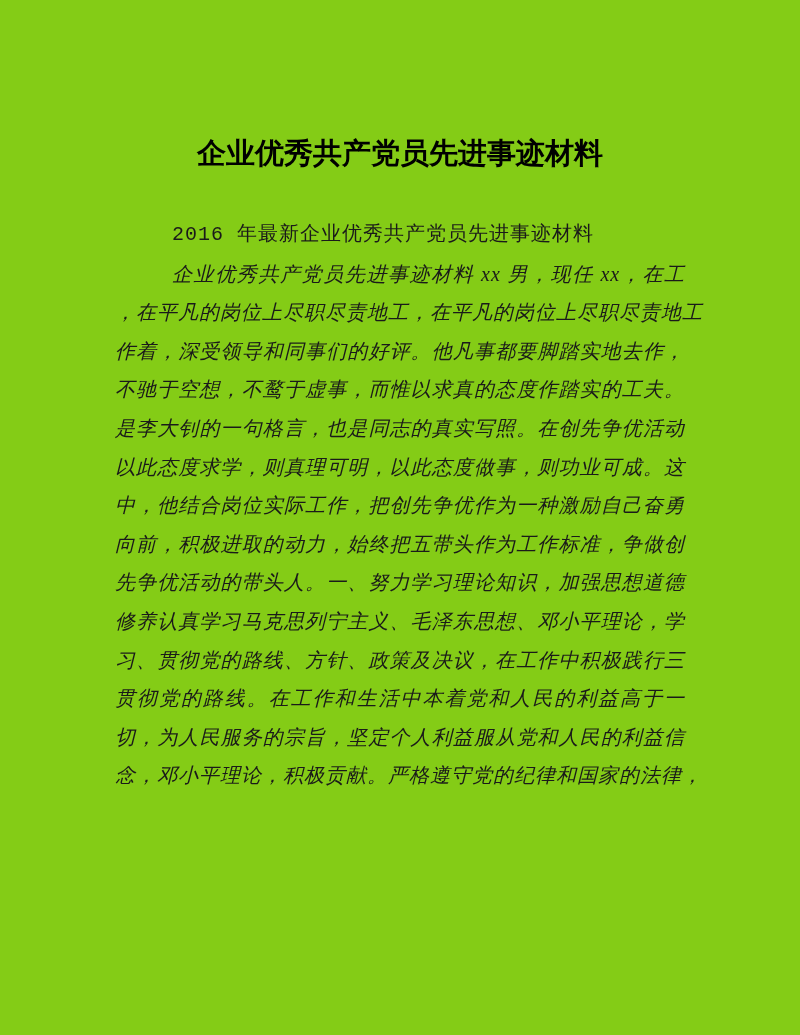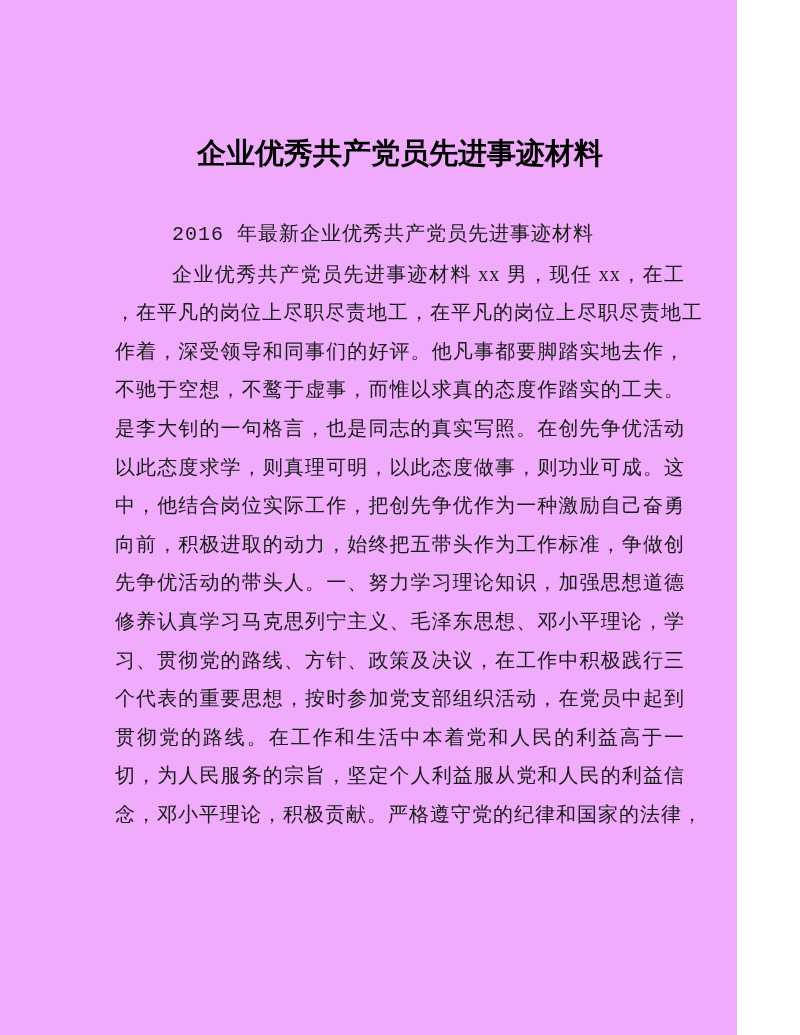--- a/index.html
+++ b/index.html
@@ -2,23 +2,23 @@
 <html><head>
 <meta charset="utf-8">
 <style>
   html, body {
     margin: 0;
     padding: 0;
     background: #ffffff;
   }
   .page {
     position: relative;
-    width: 737px;
+    width: 800px;
     height: 1035px;
-    background: #f0abfc;
+    background: #84cc16;
     overflow: hidden;
     font-family: "Liberation Serif", serif;
     color: #1a1a1a;
   }
   .content {
     position: absolute;
     left: 115px;
     top: 0;
     width: 570px;
     padding-top: 133px;
@@ -47,20 +47,21 @@
     margin: 0;
   }
   .body-line {
     font-size: 20px;
     line-height: 38.6px;
     letter-spacing: 1px;
     text-align: justify;
     text-align-last: justify;
     text-justify: inter-character;
     white-space: nowrap;
+    font-style: italic;
   }
   .body-line:first-child {
     text-indent: 57px;
   }
 </style>
 </head>
 <body>
 
 <div class="page">
   <div class="content">
@@ -72,19 +73,18 @@
         <div class="body-line">，在平凡的岗位上尽职尽责地工，在平凡的岗位上尽职尽责地工</div>
         <div class="body-line">作着，深受领导和同事们的好评。他凡事都要脚踏实地去作，</div>
         <div class="body-line">不驰于空想，不鹜于虚事，而惟以求真的态度作踏实的工夫。</div>
         <div class="body-line">是李大钊的一句格言，也是同志的真实写照。在创先争优活动</div>
         <div class="body-line">以此态度求学，则真理可明，以此态度做事，则功业可成。这</div>
         <div class="body-line">中，他结合岗位实际工作，把创先争优作为一种激励自己奋勇</div>
         <div class="body-line">向前，积极进取的动力，始终把五带头作为工作标准，争做创</div>
         <div class="body-line">先争优活动的带头人。一、努力学习理论知识，加强思想道德</div>
         <div class="body-line">修养认真学习马克思列宁主义、毛泽东思想、邓小平理论，学</div>
         <div class="body-line">习、贯彻党的路线、方针、政策及决议，在工作中积极践行三</div>
-        <div class="body-line">个代表的重要思想，按时参加党支部组织活动，在党员中起到</div>
         <div class="body-line">贯彻党的路线。在工作和生活中本着党和人民的利益高于一</div>
         <div class="body-line">切，为人民服务的宗旨，坚定个人利益服从党和人民的利益信</div>
         <div class="body-line">念，邓小平理论，积极贡献。严格遵守党的纪律和国家的法律，</div>
       </div>
   </div>
 </div>
 
 </body></html>

